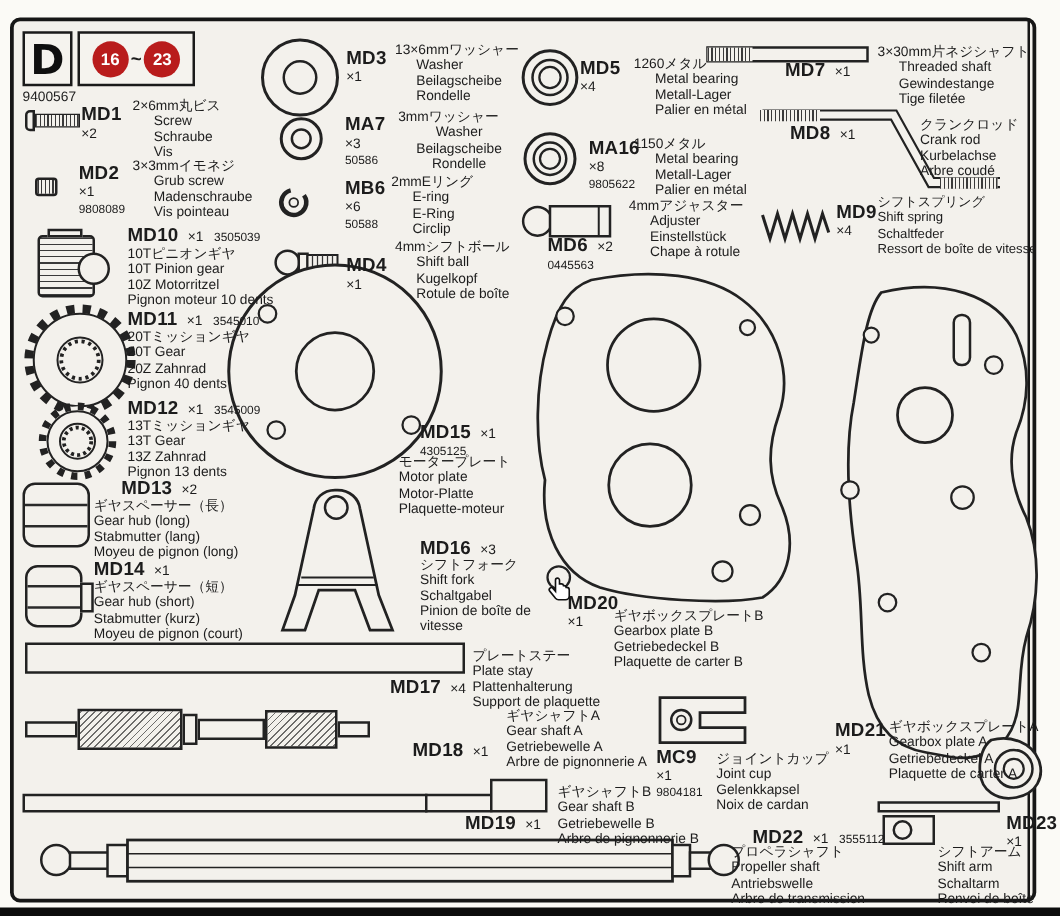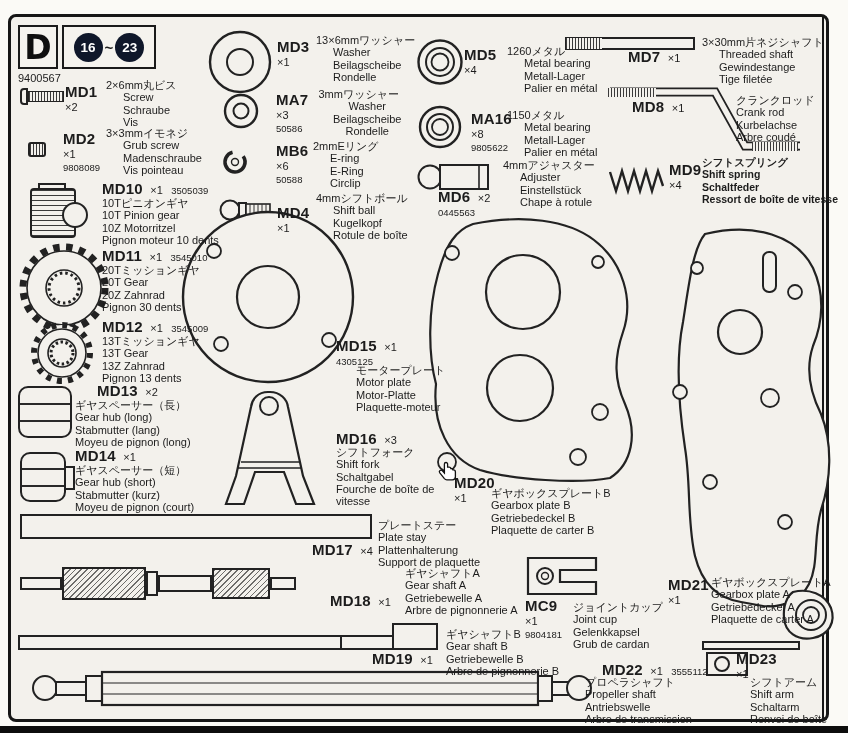--- a/index.html
+++ b/index.html
@@ -13,37 +13,37 @@
     border:3px solid #161616;border-radius:8px;background:#f3f1ec;box-sizing:border-box;}
   .innerline{position:absolute;left:822px;top:16px;width:2px;height:704px;background:#161616;}
   .bottombar{position:absolute;left:0;top:726px;width:848px;height:7px;background:#0d0d0d;}
 
   .badge-box{position:absolute;left:18px;top:25px;width:40px;height:44px;border:2.5px solid #1a1a1a;
     background:#f5f3ee;display:flex;align-items:center;justify-content:center;box-sizing:border-box;}
   .badge-letter{font-weight:bold;font-size:33px;line-height:1;color:#0f0f0f;
     font-family:"DejaVu Sans", sans-serif;}
   .steps-box{position:absolute;left:62px;top:25px;width:94px;height:44px;border:2.5px solid #1a1a1a;
     background:#f5f3ee;display:flex;align-items:center;justify-content:center;gap:2px;box-sizing:border-box;}
-  .step-circle{width:29px;height:29px;border-radius:50%;background:#0f172a;color:#fff;
+  .step-circle{width:29px;height:29px;border-radius:50%;background:#b91c1c;color:#fff;
     font-weight:bold;font-size:13.5px;display:flex;align-items:center;justify-content:center;}
   .tilde{font-weight:bold;font-size:15px;}
   .kitcode{position:absolute;left:18px;top:72px;font-size:11px;}
 
   .head{position:absolute;line-height:14px;white-space:nowrap;z-index:3;}
   .head .pid{font-weight:bold;font-size:15px;letter-spacing:.2px;}
   .head .qty{font-size:11px;margin-left:3px;}
   .head .code{font-size:9.5px;margin-left:4px;}
   .head.stack .pid,.head.stack .qty,.head.stack .code{display:block;margin-left:1px;}
   .head.stack .qty{margin-top:1px;}
   .head .codeline{display:block;font-size:9.5px;margin-top:1px;}
 
   .desc{position:absolute;font-size:11px;line-height:12.3px;z-index:3;}
   .desc div{white-space:nowrap;}
   .desc.ind .lat{margin-left:17px;}
-  .desc.small{font-size:10.5px;font-weight:bold;}
+  .desc.small{font-size:10.5px;}
   .desc.wrapfr .fr{white-space:normal;width:118px;}
 
   .shape{position:absolute;box-sizing:border-box;border:2px solid #222;background:#f3f1ec;z-index:1;}
   .hatchv{background-image:repeating-linear-gradient(90deg,#3a3a3a 0 1px,transparent 1px 3px);}
   .hatchh{background-image:repeating-linear-gradient(180deg,#3a3a3a 0 1px,transparent 1px 5px);}
   .hatchd{background-image:repeating-linear-gradient(135deg,rgba(20,20,20,.6) 0 1px,transparent 1px 4px);}
   .hline{position:absolute;left:0;right:0;height:2px;background:#2a2a2a;}
   svg{position:absolute;z-index:1;overflow:visible;}
   .cursor{z-index:10;}
 </style>
@@ -113,21 +113,21 @@
 </svg>
 <div class="head" style="left:102px;top:249px;">
   <span class="pid">MD11</span>
   <span class="qty">×1</span>
   <span class="code">3545010</span>
 </div>
 <div class="desc" style="left:102px;top:264px;">
   <div class="jp">20Tミッションギヤ</div>
   <div class="lat">20T Gear</div>
   <div class="lat">20Z Zahnrad</div>
-  <div class="lat">Pignon 30 dents</div>
+  <div class="lat">Pignon 40 dents</div>
 </div>
 
 <svg style="left:24px;top:318px;" width="76" height="72" viewBox="0 0 76 72">
   <circle cx="38" cy="35" r="28" fill="#f3f1ec" stroke="#222" stroke-width="6" stroke-dasharray="5 6"></circle>
   <circle cx="38" cy="35" r="24" fill="none" stroke="#222" stroke-width="1.6"></circle>
   <circle cx="38" cy="35" r="14" fill="#f3f1ec" stroke="#222" stroke-width="1.6"></circle>
   <circle cx="38" cy="35" r="11" fill="none" stroke="#222" stroke-width="3" stroke-dasharray="2.5 2.5"></circle>
 </svg>
 <div class="head" style="left:102px;top:320px;">
   <span class="pid">MD12</span>
@@ -335,41 +335,41 @@
   <circle cx="90" cy="89" r="31" fill="#f3f1ec" stroke="#222" stroke-width="2.2"></circle>
   <circle cx="36" cy="43" r="7" fill="#f3f1ec" stroke="#222" stroke-width="1.8"></circle>
   <circle cx="43" cy="136" r="7" fill="#f3f1ec" stroke="#222" stroke-width="1.8"></circle>
   <circle cx="151" cy="132" r="7" fill="#f3f1ec" stroke="#222" stroke-width="1.8"></circle>
 </svg>
 <div class="head" style="left:336px;top:339px;">
   <span class="pid">MD15</span>
   <span class="qty">×1</span>
   <span class="codeline">4305125</span>
 </div>
-<div class="desc" style="left:356px;top:364px;">
+<div class="desc" style="left:319px;top:364px;">
   <div class="jp">モータープレート</div>
   <div class="lat">Motor plate</div>
   <div class="lat">Motor-Platte</div>
   <div class="lat">Plaquette-moteur</div>
 </div>
 
 <svg style="left:208px;top:384px;" width="130" height="130" viewBox="0 0 130 130">
   <path d="M60 8 C50 8 44 15 43 23 L28 92 L18 120 H36 L47 88 H76 L88 120 H106 L95 92 L80 23 C79 15 72 8 62 8 Z" fill="#f3f1ec" stroke="#222" stroke-width="2.2"></path>
   <circle cx="61" cy="22" r="9" fill="#f3f1ec" stroke="#222" stroke-width="2"></circle>
   <path d="M30 84 H94 M33 78 H91" stroke="#222" stroke-width="1.6" fill="none"></path>
 </svg>
 <div class="head" style="left:336px;top:432px;">
   <span class="pid">MD16</span>
   <span class="qty">×3</span>
 </div>
 <div class="desc wrapfr" style="left:336px;top:446px;">
   <div class="jp">シフトフォーク</div>
   <div class="lat">Shift fork</div>
   <div class="lat">Schaltgabel</div>
-  <div class="lat fr">Fourche de boîte de vitesse</div>
+  <div class="lat fr">Pinion de boîte de vitesse</div>
 </div>
 
 <svg style="left:418px;top:212px;" width="232" height="280" viewBox="0 0 232 280">
   <path d="M55 12 C105 2 150 8 176 28 C205 50 216 88 205 120 C196 146 196 168 207 192 C220 222 214 252 192 266 C160 272 95 268 62 258 C30 247 14 212 18 172 C10 142 10 98 20 62 C28 32 38 18 55 12 Z" fill="#f3f1ec" stroke="#222" stroke-width="2.2"></path>
   <circle cx="105" cy="80" r="37" fill="#f3f1ec" stroke="#222" stroke-width="2.2"></circle>
   <circle cx="102" cy="176" r="33" fill="#f3f1ec" stroke="#222" stroke-width="2.2"></circle>
   <circle cx="34" cy="41" r="7" fill="#f3f1ec" stroke="#222" stroke-width="1.8"></circle>
   <circle cx="180" cy="50" r="6" fill="#f3f1ec" stroke="#222" stroke-width="1.8"></circle>
   <circle cx="182" cy="200" r="8" fill="#f3f1ec" stroke="#222" stroke-width="1.8"></circle>
   <circle cx="29" cy="250" r="9" fill="#f3f1ec" stroke="#222" stroke-width="1.8"></circle>
@@ -461,21 +461,21 @@
 </svg>
 <div class="head stack" style="left:524px;top:599px;">
   <span class="pid">MC9</span>
   <span class="qty">×1</span>
   <span class="code">9804181</span>
 </div>
 <div class="desc" style="left:573px;top:601px;">
   <div class="jp">ジョイントカップ</div>
   <div class="lat">Joint cup</div>
   <div class="lat">Gelenkkapsel</div>
-  <div class="lat">Grub de cardan</div>
+  <div class="lat">Noix de cardan</div>
 </div>
 
 <svg style="left:26px;top:658px;" width="572" height="52" viewBox="0 0 572 52">
   <circle cx="19" cy="30" r="12" fill="#f3f1ec" stroke="#222" stroke-width="2"></circle>
   <rect x="30" y="24" width="32" height="13" fill="#f3f1ec" stroke="#222" stroke-width="2"></rect>
   <rect x="60" y="18" width="16" height="25" fill="#f3f1ec" stroke="#222" stroke-width="2"></rect>
   <rect x="76" y="14" width="436" height="33" fill="#f3f1ec" stroke="#222" stroke-width="2.2"></rect>
   <path d="M76 25 H512 M76 36 H512" stroke="#222" stroke-width="1.2" fill="none"></path>
   <rect x="512" y="18" width="14" height="25" fill="#f3f1ec" stroke="#222" stroke-width="2"></rect>
   <rect x="526" y="24" width="30" height="13" fill="#f3f1ec" stroke="#222" stroke-width="2"></rect>
@@ -489,21 +489,21 @@
 <div class="desc" style="left:570px;top:676px;margin-left:15px;">
   <div class="jp">プロペラシャフト</div>
   <div class="lat">Propeller shaft</div>
   <div class="lat">Antriebswelle</div>
   <div class="lat">Arbre de transmission</div>
 </div>
 
 <div class="shape" style="left:702px;top:641px;width:98px;height:9px;"></div>
 <div class="shape" style="left:706px;top:652px;width:42px;height:24px;"></div>
 <div class="shape" style="left:714px;top:656px;width:16px;height:16px;border-radius:50%;"></div>
-<div class="head stack" style="left:710px;top:652px;padding-left:25px;">
+<div class="head stack" style="left:779px;top:652px;padding-left:25px;">
   <span class="pid">MD23</span>
   <span class="qty">×1</span>
 </div>
 <div class="desc" style="left:750px;top:676px;">
   <div class="jp">シフトアーム</div>
   <div class="lat">Shift arm</div>
   <div class="lat">Schaltarm</div>
   <div class="lat">Renvoi de boîte</div>
 </div>
 

